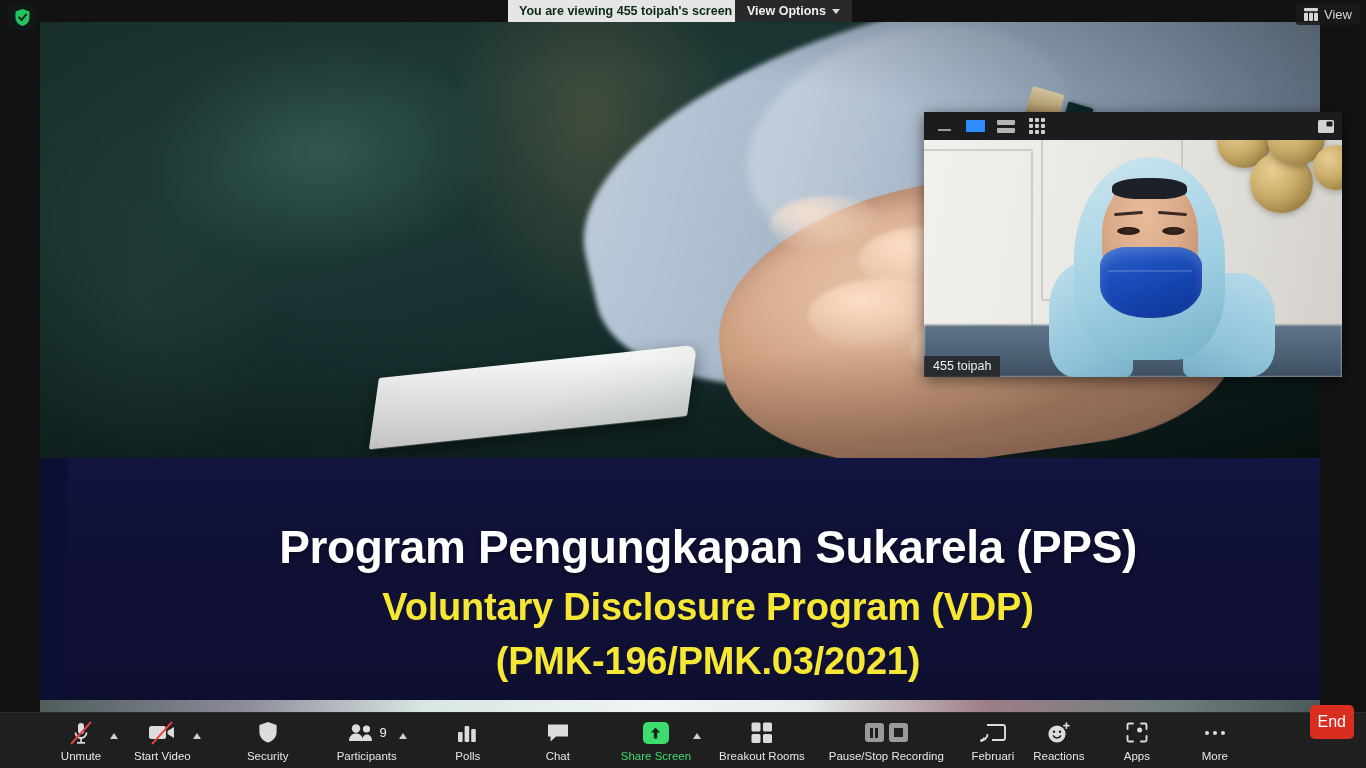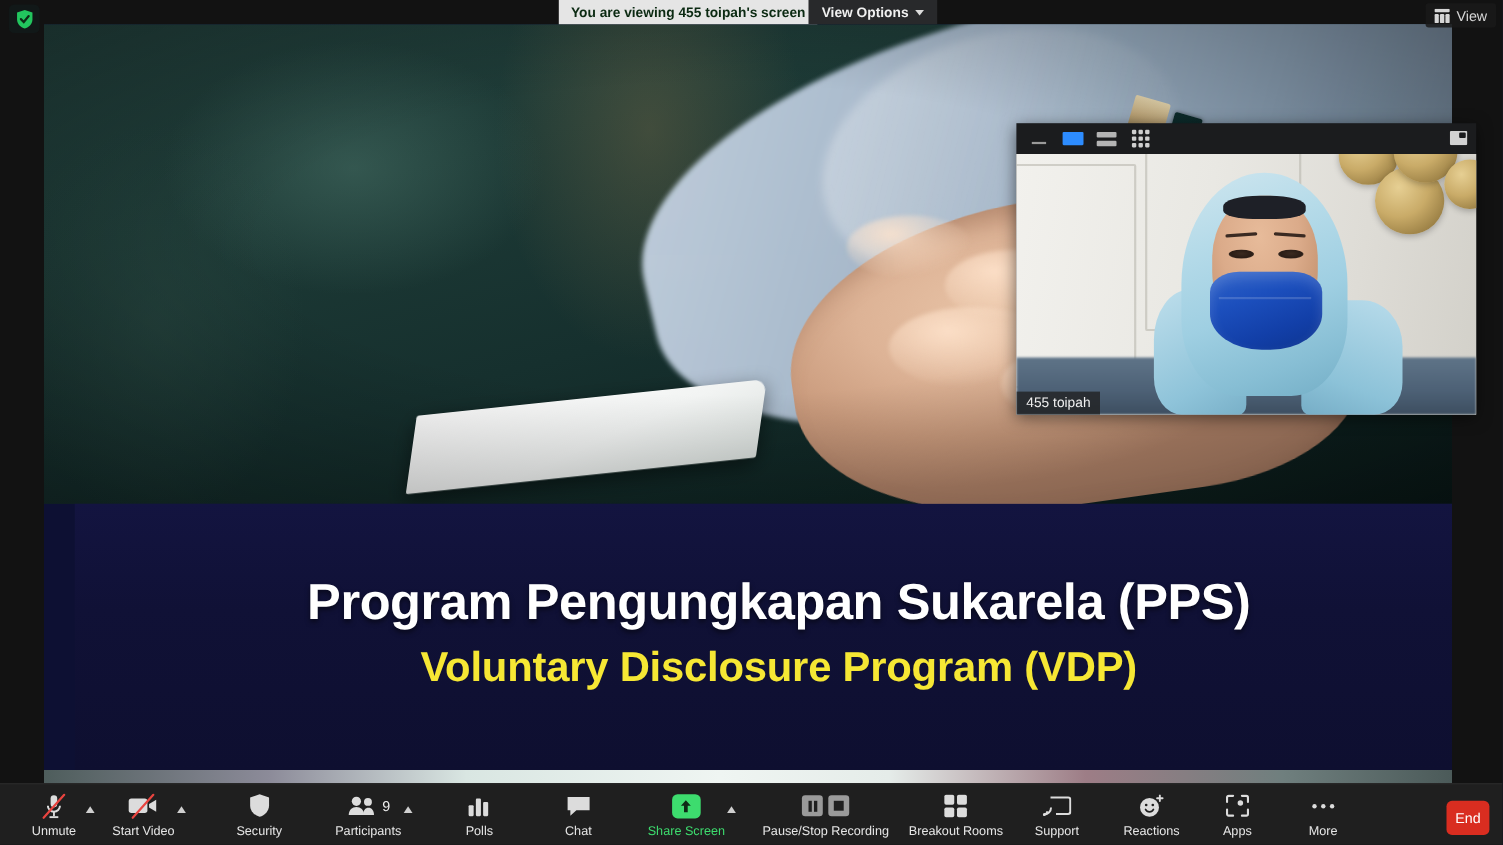--- a/index.html
+++ b/index.html
@@ -268,21 +268,21 @@
     background:rgba(32,32,32,.78); color:#f0f0f0; font-size:12.5px;
   }
 
   
   #toolbar {
     position:absolute; left:0; bottom:0; width:1366px; height:56px;
     background:#1f1f1f;
     border-top:1px solid #2b2b2b;
     display:flex; align-items:center;
   }
-  .tb-group { display:flex; align-items:flex-end; height:56px; }
+  .tb-group { display:flex; align-items:flex-end; height:56px;margin-left:32px; }
   .tb-item {
     position:relative; display:flex; flex-direction:column;
     align-items:center; justify-content:flex-start;
     padding-top:8px; height:56px; cursor:pointer;
     color:#e2e2e2; min-width:54px;
   }
   .tb-icon { height:24px; display:flex; align-items:center; justify-content:center; position:relative; }
   .tb-label { font-size:11.5px; margin-top:5px; white-space:nowrap; color:#e6e6e6; }
   .tb-label.green { color:#3ddc6e; }
   .tb-caret {
@@ -301,23 +301,23 @@
     display:flex; align-items:center; justify-content:center;
   }
   .rec-ctl-group { display:flex; align-items:center; gap:5px; }
   .rec-ctl-box {
     width:19px; height:19px; background:#9a9a9a; border-radius:3px;
     display:flex; align-items:center; justify-content:center; gap:2px;
   }
   .rec-ctl-box .b { width:3px; height:10px; background:#1f1f1f; }
   .rec-ctl-box .s { width:9px; height:9px; background:#1f1f1f; }
   .end-btn {
-    position:absolute; right:12px; bottom:9px;
+    position:absolute; right:12px; bottom:29px;
     background:#d92d20; color:#fff; border:none; border-radius:5px;
-    padding:8px 8px; font-size:13px; font-family:"Liberation Sans",sans-serif;
+    padding:8px 8px; font-size:16px; font-family:"Liberation Sans",sans-serif;
     cursor:pointer;
   }
   .dots { display:flex; gap:4px; align-items:center; }
   .dots i { width:4px; height:4px; border-radius:50%; background:#dcdcdc; display:block; }
 </style>
 </head>
 <body>
 
 <div id="app">
 
@@ -335,20 +335,21 @@
         <div class="knuckle k4"></div>
         <div class="pen"></div>
         <div class="pen-grip"></div>
         <div class="pen-ring"></div>
         <div class="pen-cap"></div>
       </div>
 
       <div class="slide-body">
         <div class="slide-title">Program Pengungkapan Sukarela (PPS)</div>
         <div class="slide-sub1"><span class="ital">Voluntary Disclosure Program</span><span> (VDP)</span></div>
+        <div class="slide-sub2">(PMK-196/PMK.03/2021)</div>
       </div>
 
       <div class="photo-strip"></div>
     </div>
 
     <div class="enc-shield">
       <svg width="17" height="19" viewBox="0 0 17 19">
         <path d="M8.5 1 L15.5 3.4 V9.5 C15.5 14 12.4 16.8 8.5 18 C4.6 16.8 1.5 14 1.5 9.5 V3.4 Z" fill="#22c55e"></path>
         <path d="M5 9.4 L7.6 12 L12.1 6.6" stroke="#0d2a16" stroke-width="2" fill="none" stroke-linecap="round"></path>
       </svg>
@@ -514,60 +515,60 @@
             <svg width="13" height="14" viewBox="0 0 13 14">
               <path d="M6.5 1.5 L11 6.5 H8.2 V12.5 H4.8 V6.5 H2 Z" fill="#0e2a16"></path>
             </svg>
           </span>
         </span>
         <span class="tb-label green">Share Screen</span>
       </div>
       <div class="tb-caret"></div>
     </div>
 
+    <div class="tb-item" style="margin-left:18px;">
+      <span class="tb-icon">
+        <svg width="22" height="22" viewBox="0 0 22 22">
+          <rect x="0.5" y="0.5" width="9" height="9" rx="1.6" fill="#dcdcdc"></rect>
+          <rect x="12" y="0.5" width="9" height="9" rx="1.6" fill="#dcdcdc"></rect>
+          <rect x="0.5" y="12" width="9" height="9" rx="1.6" fill="#dcdcdc"></rect>
+          <rect x="12" y="12" width="9" height="9" rx="1.6" fill="#dcdcdc"></rect>
+        </svg>
+      </span>
+      <span class="tb-label">Breakout Rooms</span>
+    </div>
+
     <div class="tb-item" style="margin-left:24px;">
       <span class="tb-icon">
         <span class="rec-ctl-group">
           <span class="rec-ctl-box">
               <span class="b"></span>
               <span class="b"></span>
             </span>
           <span class="rec-ctl-box">
               <span class="s"></span>
             </span>
         </span>
       </span>
       <span class="tb-label">Pause/Stop Recording</span>
     </div>
 
-    <div class="tb-item" style="margin-left:18px;">
-      <span class="tb-icon">
-        <svg width="22" height="22" viewBox="0 0 22 22">
-          <rect x="0.5" y="0.5" width="9" height="9" rx="1.6" fill="#dcdcdc"></rect>
-          <rect x="12" y="0.5" width="9" height="9" rx="1.6" fill="#dcdcdc"></rect>
-          <rect x="0.5" y="12" width="9" height="9" rx="1.6" fill="#dcdcdc"></rect>
-          <rect x="12" y="12" width="9" height="9" rx="1.6" fill="#dcdcdc"></rect>
-        </svg>
-      </span>
-      <span class="tb-label">Breakout Rooms</span>
-    </div>
-
     <div class="tb-item" style="margin-left:22px;">
       <span class="tb-icon">
         <svg width="26" height="20" viewBox="0 0 26 20">
           <path d="M7 2 h16 a2 2 0 0 1 2 2 v11 a2 2 0 0 1 -2 2 H12" stroke="#dcdcdc" stroke-width="1.9" fill="none" stroke-linejoin="round"></path>
           <path d="M1 17.5 a6.5 6.5 0 0 0 6.5 -6.5" stroke="#dcdcdc" stroke-width="1.8" fill="none"></path>
           <path d="M1 17.5 a3 3 0 0 0 3 -3" stroke="#dcdcdc" stroke-width="1.8" fill="none"></path>
           <circle cx="1.3" cy="17.6" r="1.3" fill="#dcdcdc"></circle>
         </svg>
       </span>
-      <span class="tb-label">Support</span>
-    </div>
-
-    <div class="tb-item" style="margin-left:32px;">
+      <span class="tb-label">Februari</span>
+    </div>
+
+    <div class="tb-item" style="margin-left:12px;">
       <span class="tb-icon">
         <svg width="24" height="22" viewBox="0 0 24 22">
           <circle cx="10" cy="12" r="8.6" fill="#dcdcdc"></circle>
           <circle cx="7" cy="9.8" r="1.2" fill="#1f1f1f"></circle>
           <circle cx="13" cy="9.8" r="1.2" fill="#1f1f1f"></circle>
           <path d="M6.4 13.8 a4 4 0 0 0 7.2 0" stroke="#1f1f1f" stroke-width="1.5" fill="none" stroke-linecap="round"></path>
           <path d="M19.4 1.2 v5" stroke="#dcdcdc" stroke-width="1.7" stroke-linecap="round"></path>
           <path d="M16.9 3.7 h5" stroke="#dcdcdc" stroke-width="1.7" stroke-linecap="round"></path>
         </svg>
       </span>

